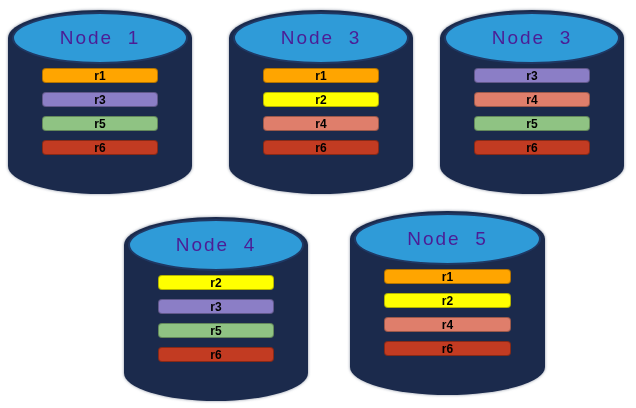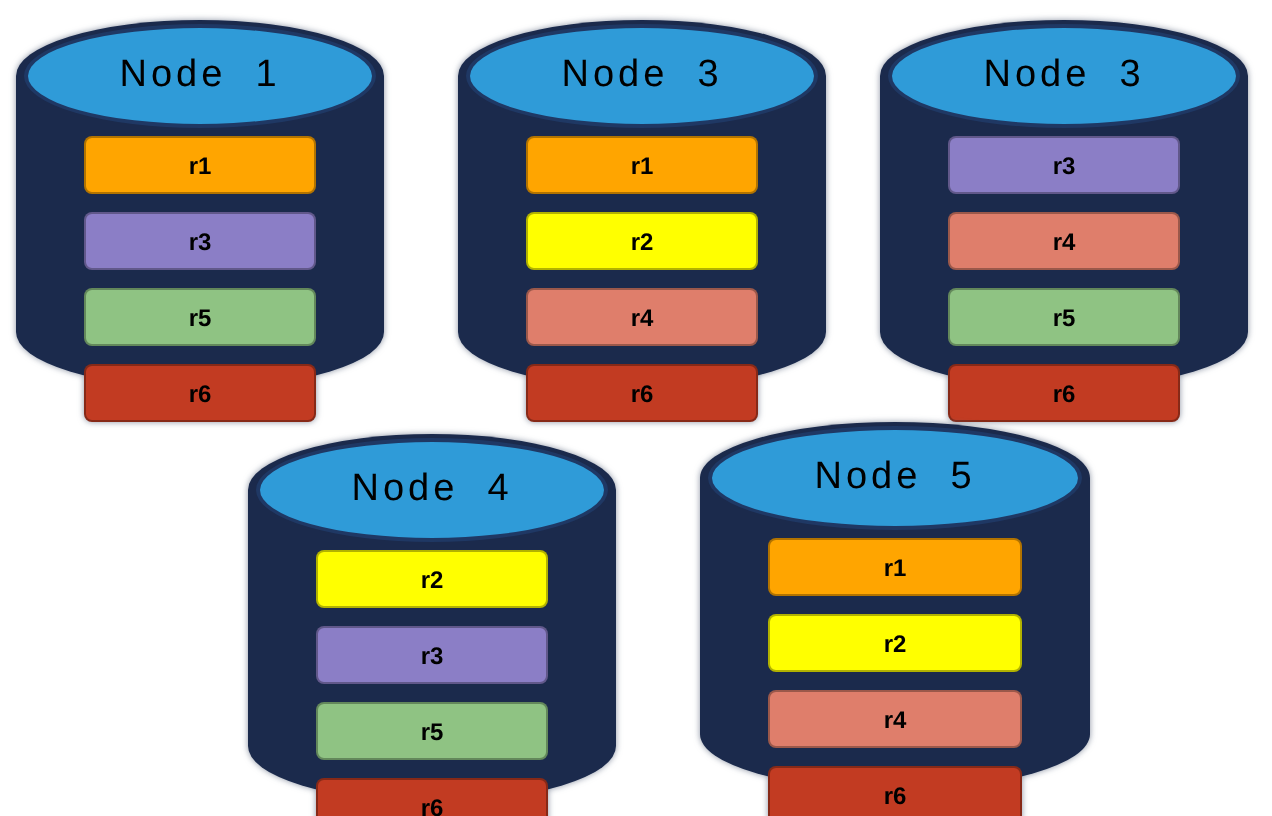--- a/index.html
+++ b/index.html
@@ -37,34 +37,34 @@
     left: 4px; right: 4px; top: 2px;
     height: 52px;
     border-radius: 50%;
     border: 2px solid;
     box-sizing: border-box;
     display: flex;
     align-items: center;
     justify-content: center;
   }
   .node-title {
-    color: #000000;
+    color: #4c1d95;
     font-size: 19px;
     letter-spacing: 2px;
     white-space: pre;
   }
   .bars {
     position: absolute;
     left: 34px; right: 34px; top: 58px;
     display: flex;
     flex-direction: column;
     gap: 9px;
   }
   .bar {
-    height: 29px;
+    height: 15px;
     box-sizing: border-box;
     border-radius: 4px;
     border: 1px solid rgba(0,0,0,0.3);
     display: flex;
     align-items: center;
     justify-content: center;
     font-weight: bold;
     font-size: 12px;
     line-height: 1;
     color: #000000;

